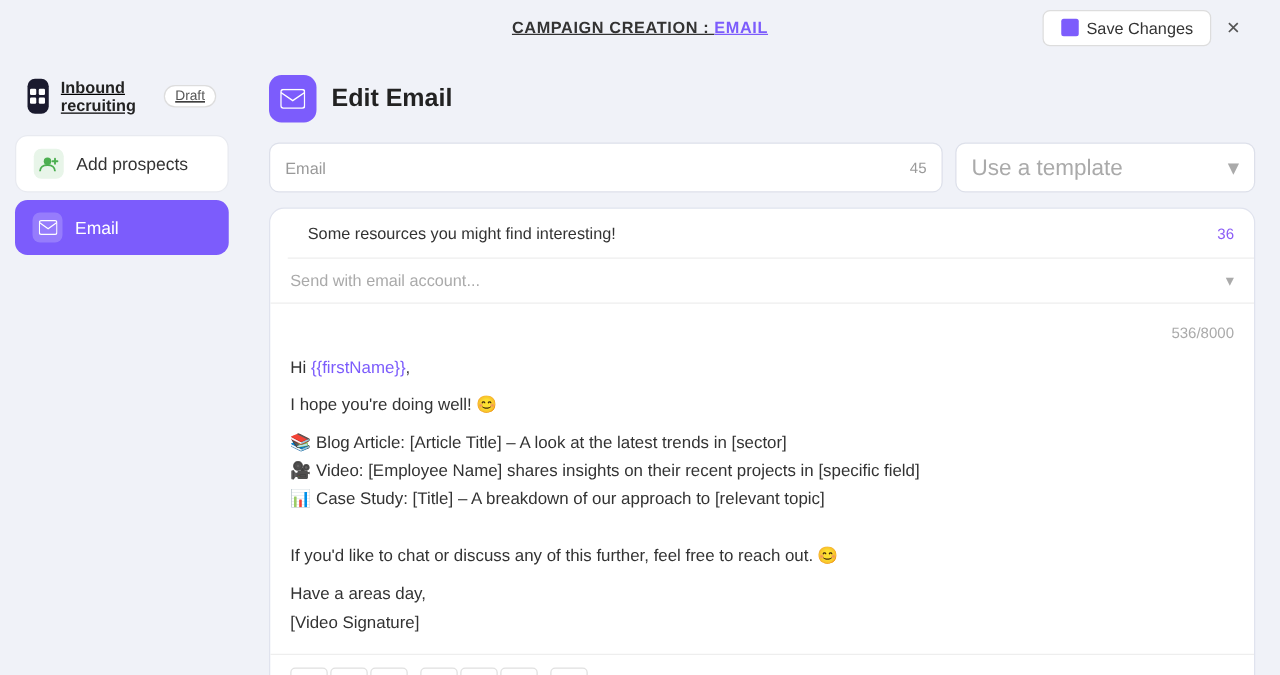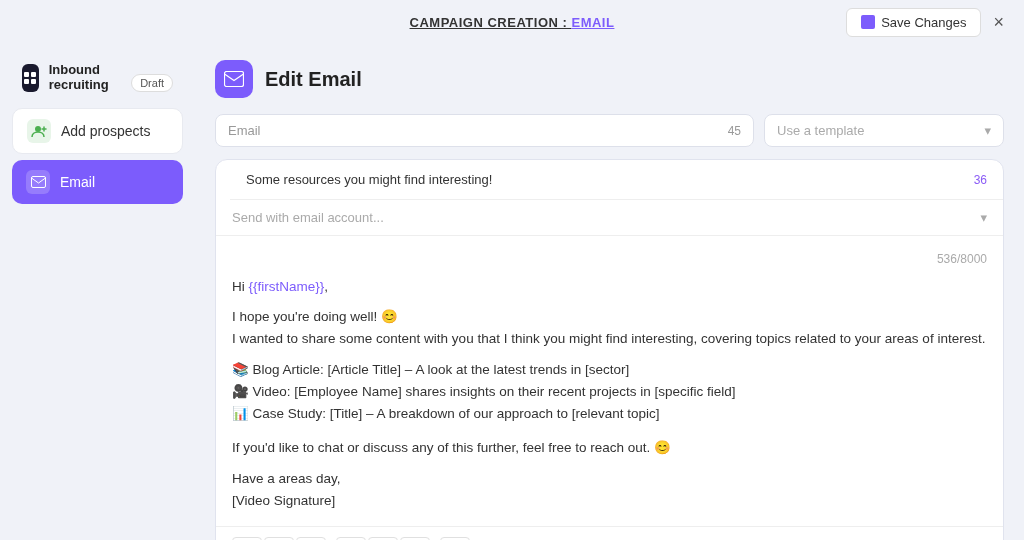--- a/index.html
+++ b/index.html
@@ -26,21 +26,21 @@
     .top-bar-title {
       font-size: 13px;
       font-weight: 600;
       color: #333;
       letter-spacing: 0.5px;
       text-transform: uppercase;
       text-decoration: underline;
     }
     .top-bar-actions {
       position: absolute;
-      right: 16px;
+      right: 28px;
       display: flex;
       align-items: center;
       gap: 8px;
     }
     .save-btn {
       display: flex;
       align-items: center;
       gap: 6px;
       background: white;
       border: 1px solid #ddd;
@@ -71,24 +71,25 @@
       position: absolute;
       top: 44px;
       left: 0;
       width: 195px;
       bottom: 0;
       padding: 10px 12px;
       background: #f0f2f8;
     }
     .sidebar-logo {
       display: flex;
-      align-items: flex-end;
+      align-items: center;
       gap: 10px;
       padding: 8px 10px;
       margin-bottom: 8px;
+      text-decoration: underline;
     }
     .logo-icon {
       width: 28px; height: 28px;
       background: #1a1a2e;
       border-radius: 6px;
       display: flex; align-items: center; justify-content: center;
     }
     .draft-badge {
       background: white;
       border: 1px solid #ddd;
@@ -185,21 +186,21 @@
     .char-count {
       font-size: 12px;
       color: #999;
     }
     .template-select {
       width: 240px;
       background: white;
       border: 1px solid #dde0ea;
       border-radius: 8px;
       padding: 8px 12px;
-      font-size: 13px;
+      font-size: 18px;
       color: #aaa;
       display: flex;
       align-items: center;
       justify-content: space-between;
       cursor: pointer;
     }
 
     
     .email-editor-card {
       background: white;
@@ -364,25 +365,24 @@
 
     <div class="send-account-row">
       <span>Send with email account...</span>
       <span>▾</span>
     </div>
 
     <div class="email-body">
       <div class="char-count-right">536/8000</div>
       <p>Hi <span class="highlight">{{firstName}}</span>,</p>
       <p style="margin-top:8px;">I hope you're doing well! 😊</p>
-      <p>I wanted to share some content with you that I think you might find interesting, covering topics related to your areas of interest.</p>
       <p style="margin-top:8px;">📚 Blog Article: [Article Title] – A look at the latest trends in [sector]</p>
       <p>🎥 Video: [Employee Name] shares insights on their recent projects in [specific field]</p>
       <p>📊 Case Study: [Title] – A breakdown of our approach to [relevant topic]</p>
-      <p style="margin-top:12px;">If you'd like to chat or discuss any of this further, feel free to reach out. 😊</p>
+      <p style="margin-top:24px;">If you'd like to chat or discuss any of this further, feel free to reach out. 😊</p>
       <p style="margin-top:8px;">Have a areas day,</p>
       <p>[Video Signature]</p>
     </div>
 
     <div class="toolbar">
       <div class="toolbar-group">
         <button class="toolbar-btn" style="font-weight:700;">B</button>
         <button class="toolbar-btn" style="font-style:italic;">I</button>
         <button class="toolbar-btn" style="text-decoration:underline;">U</button>
       </div>

